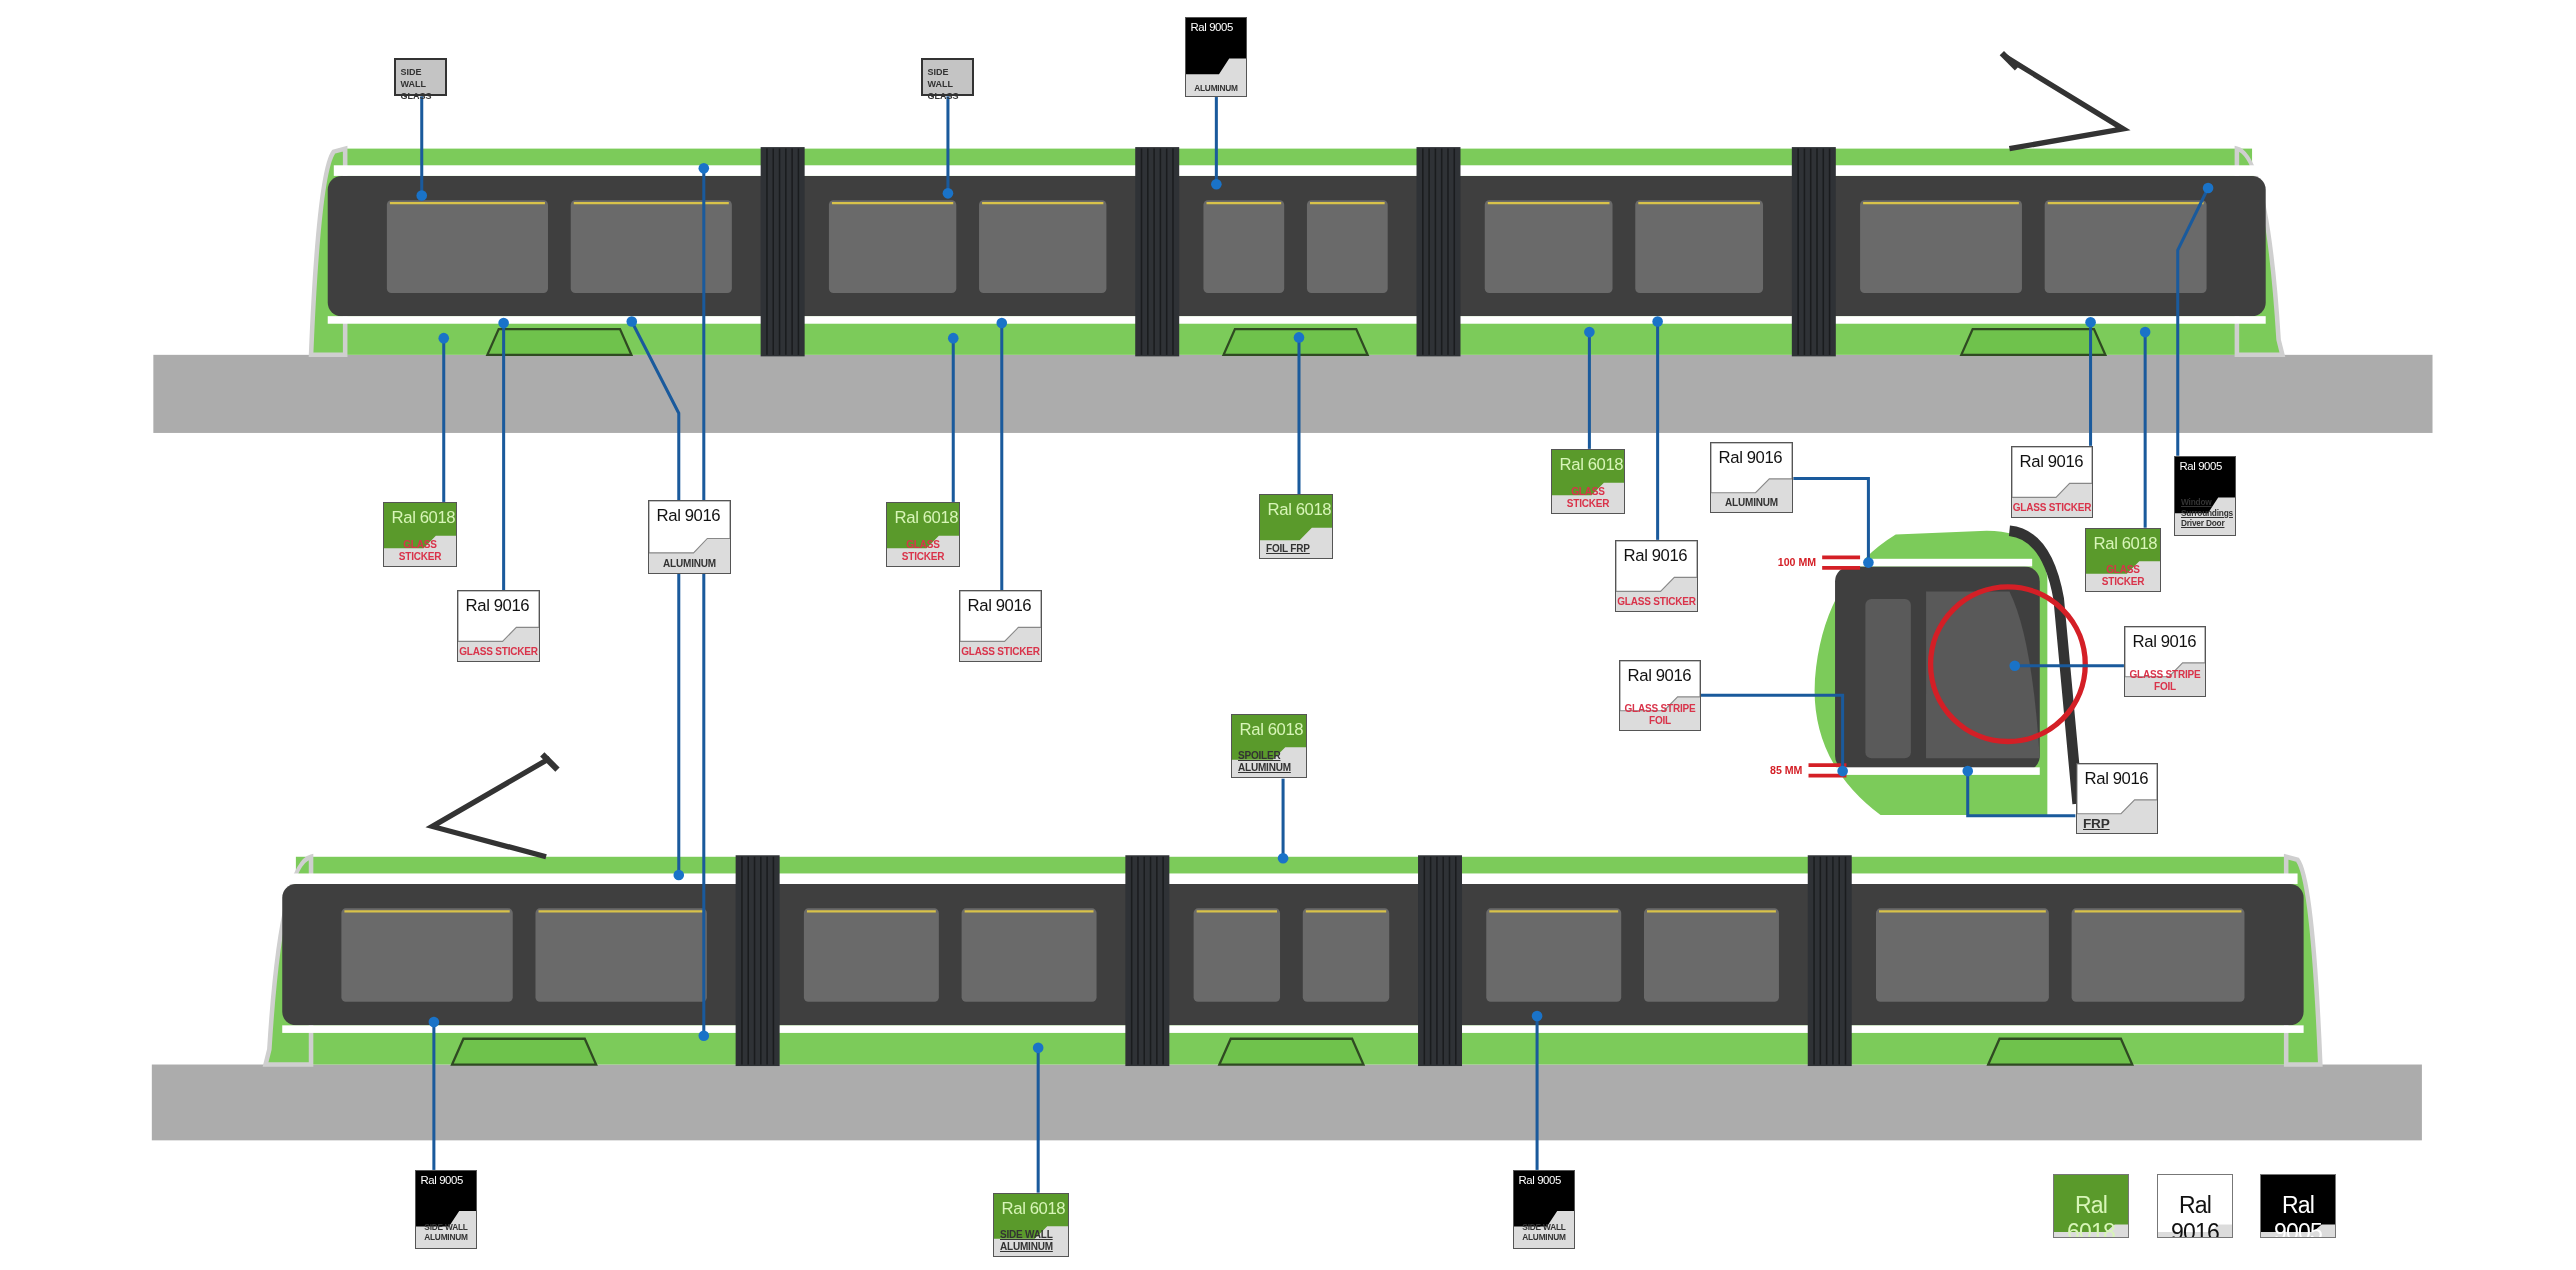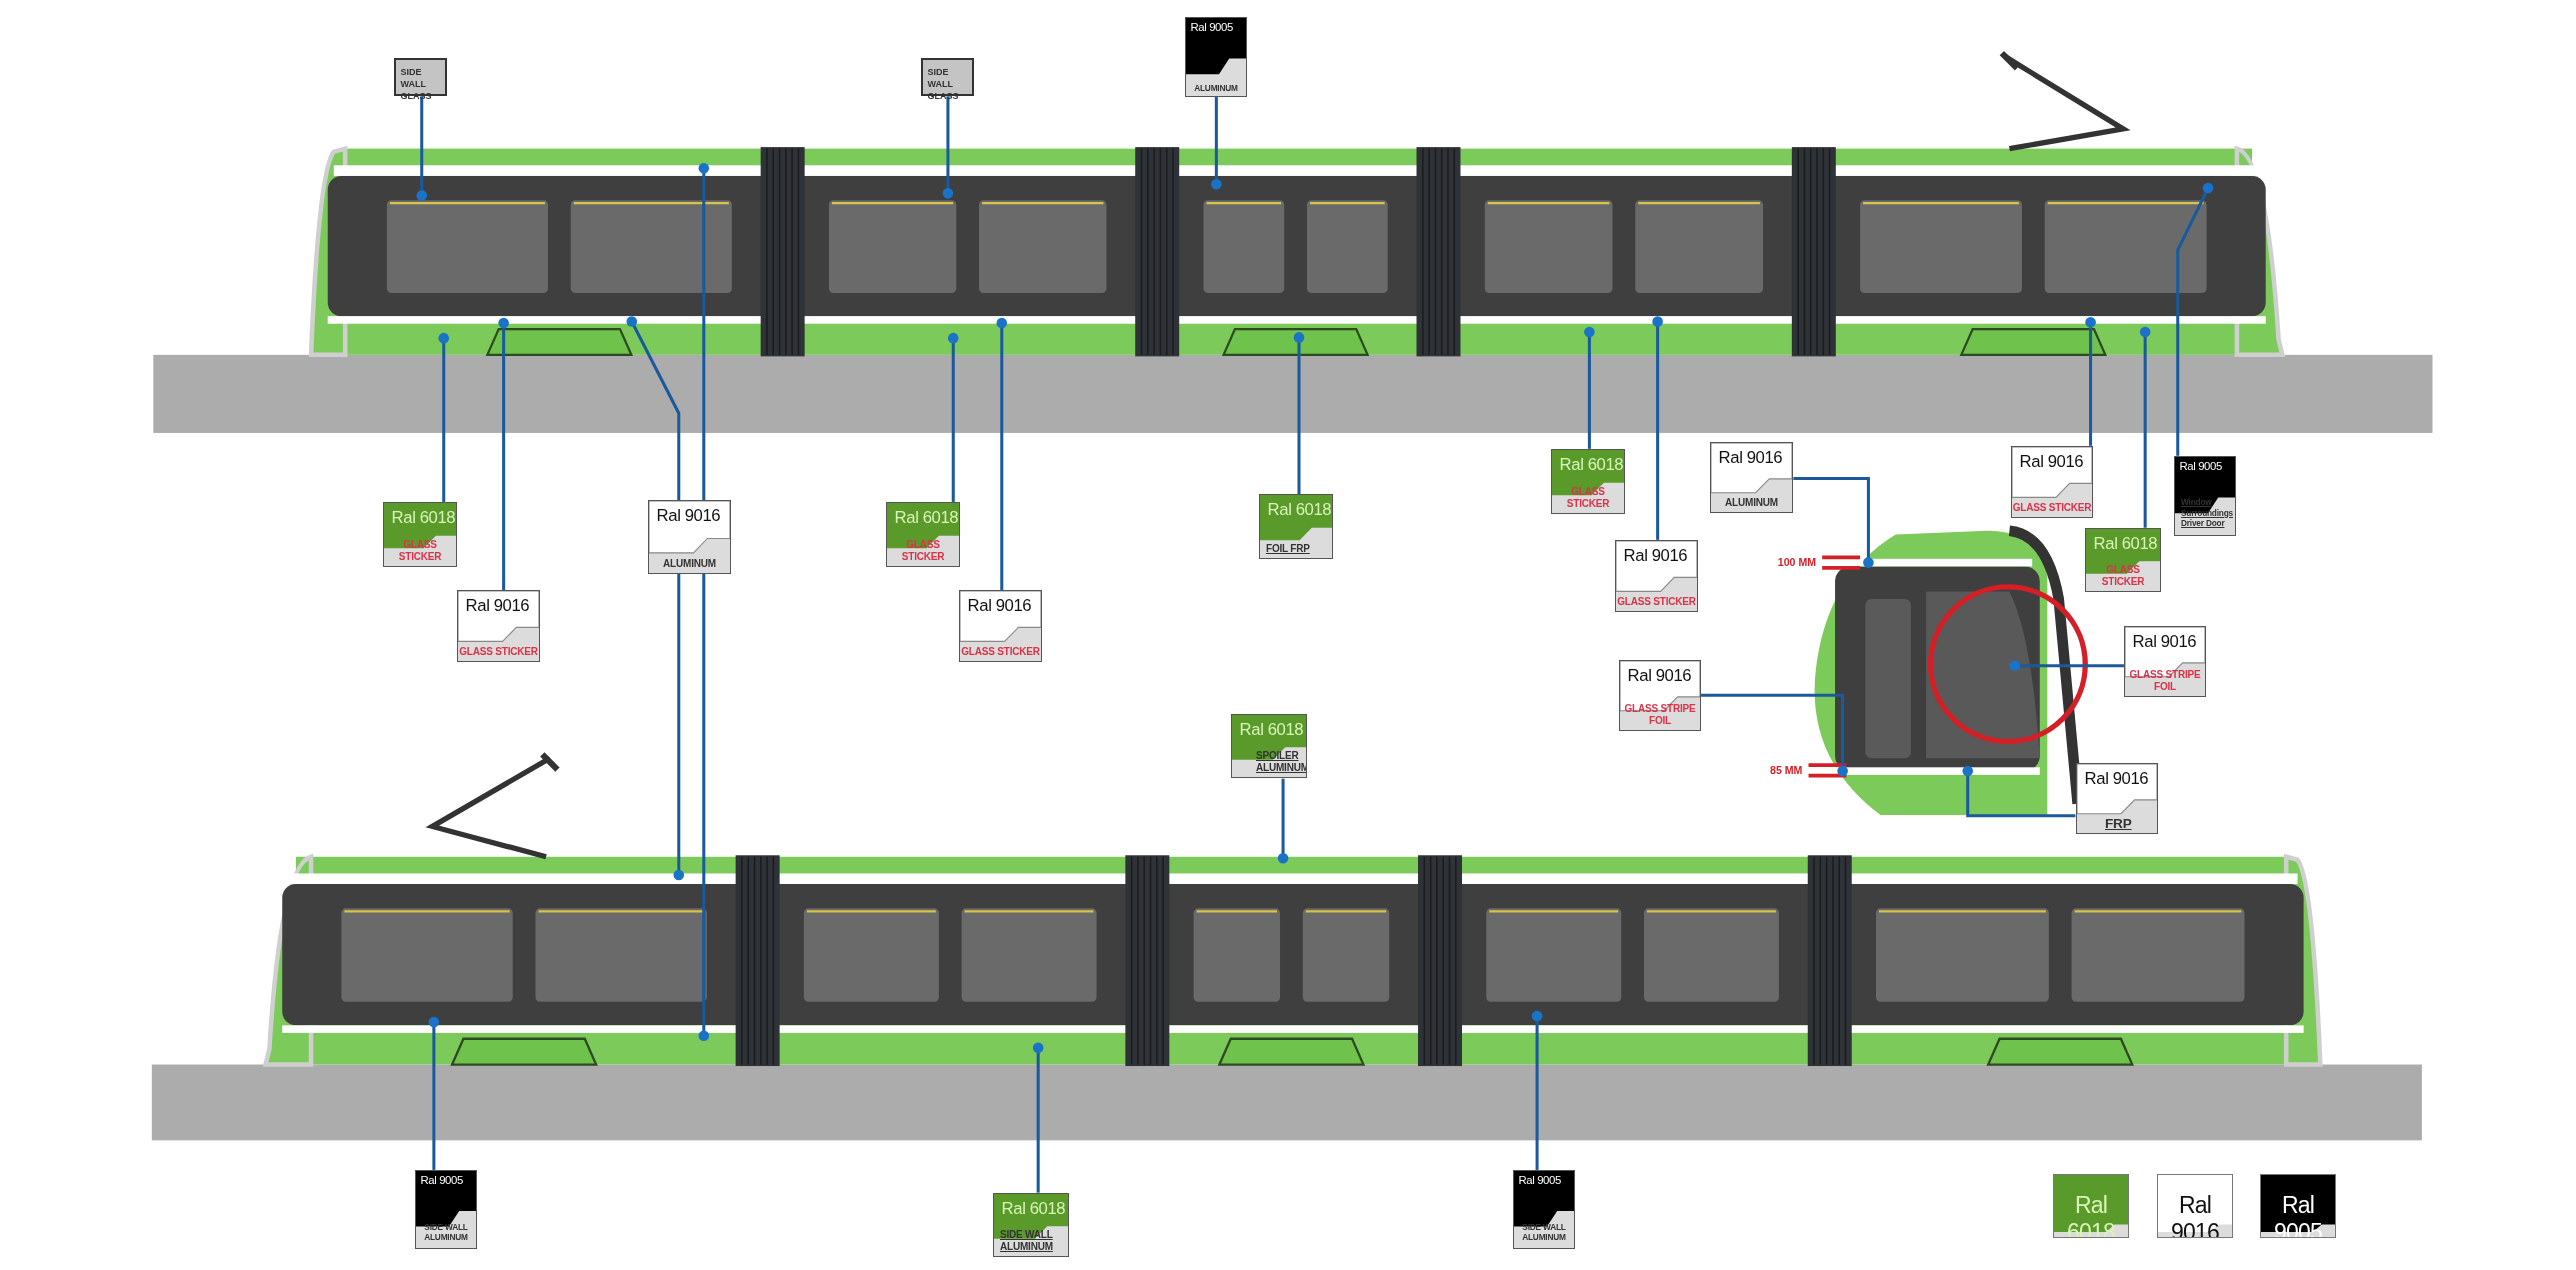--- a/index.html
+++ b/index.html
@@ -421,29 +421,29 @@
   </svg>
         <div class="code" style="color: rgb(17, 17, 17);">Ral 9016</div>
         <div class="mat" style="color: rgb(217, 51, 74);">GLASS STRIPE FOIL</div>
       </div>
       <div class="lbl" style="left: 2076px; top: 763px; width: 82px; height: 71px;">
         <svg class="notch" viewBox="0 0 108 94" preserveAspectRatio="none">
     <rect x="0" y="0" width="108" height="94" fill="#dcdcdc"></rect>
     <path d="M0,0 L108,0 L108,48.88 L77.75999999999999,48.88 L59.400000000000006,67.67999999999999 L0,67.67999999999999 Z" fill="#ffffff" stroke="#888" stroke-width="1.5"></path>
   </svg>
         <div class="code" style="color: rgb(17, 17, 17);">Ral 9016</div>
-        <div class="mat left" style="color: rgb(51, 51, 51); font-size: 13.6px; padding-left: 28px;">FRP</div>
+        <div class="mat left" style="color: rgb(51, 51, 51); font-size: 13.6px; padding-left: 6px;">FRP</div>
       </div>
       <div class="lbl" style="left: 1231px; top: 714px; width: 76px; height: 64px;">
         <svg class="notch" viewBox="0 0 100 85" preserveAspectRatio="none">
     <rect x="0" y="0" width="100" height="85" fill="#dcdcdc"></rect>
     <path d="M0,0 L100,0 L100,44.2 L72,44.2 L55.00000000000001,61.199999999999996 L0,61.199999999999996 Z" fill="#5a9a2b"></path>
   </svg>
         <div class="code" style="color: rgb(216, 245, 184);">Ral 6018</div>
-        <div class="mat left" style="color: rgb(51, 51, 51); margin-left: 18px;">SPOILER ALUMINUM</div>
+        <div class="mat left" style="color: rgb(51, 51, 51);">SPOILER ALUMINUM</div>
       </div>
       <div class="lbl small" style="left: 415px; top: 1170px; width: 62px; height: 79px;">
         <svg class="notch" viewBox="0 0 82 104" preserveAspectRatio="none">
     <rect x="0" y="0" width="82" height="104" fill="#dcdcdc"></rect>
     <path d="M0,0 L82,0 L82,54.08 L59.04,54.08 L45.1,74.88 L0,74.88 Z" fill="#000000"></path>
   </svg>
         <div class="code" style="color: rgb(255, 255, 255);">Ral 9005</div>
         <div class="mat" style="color: rgb(51, 51, 51); bottom: 6px;">SIDE WALL
 ALUMINUM</div>
       </div>

